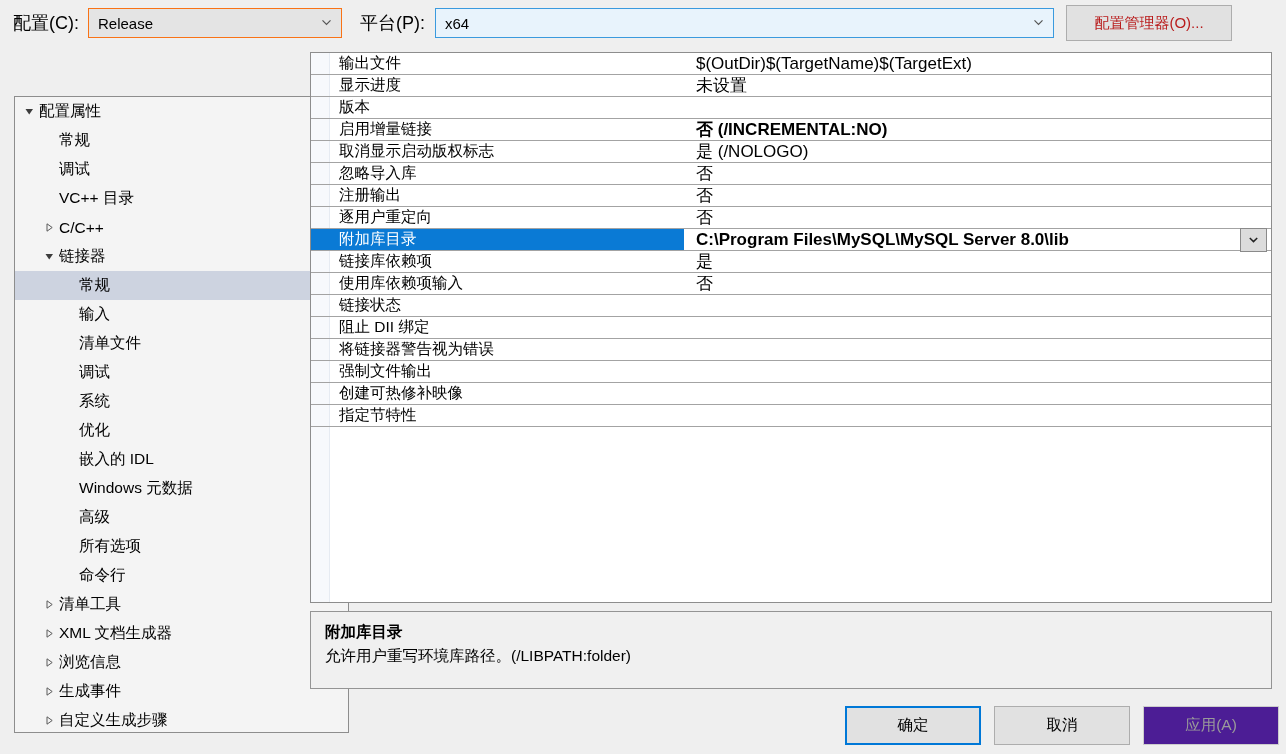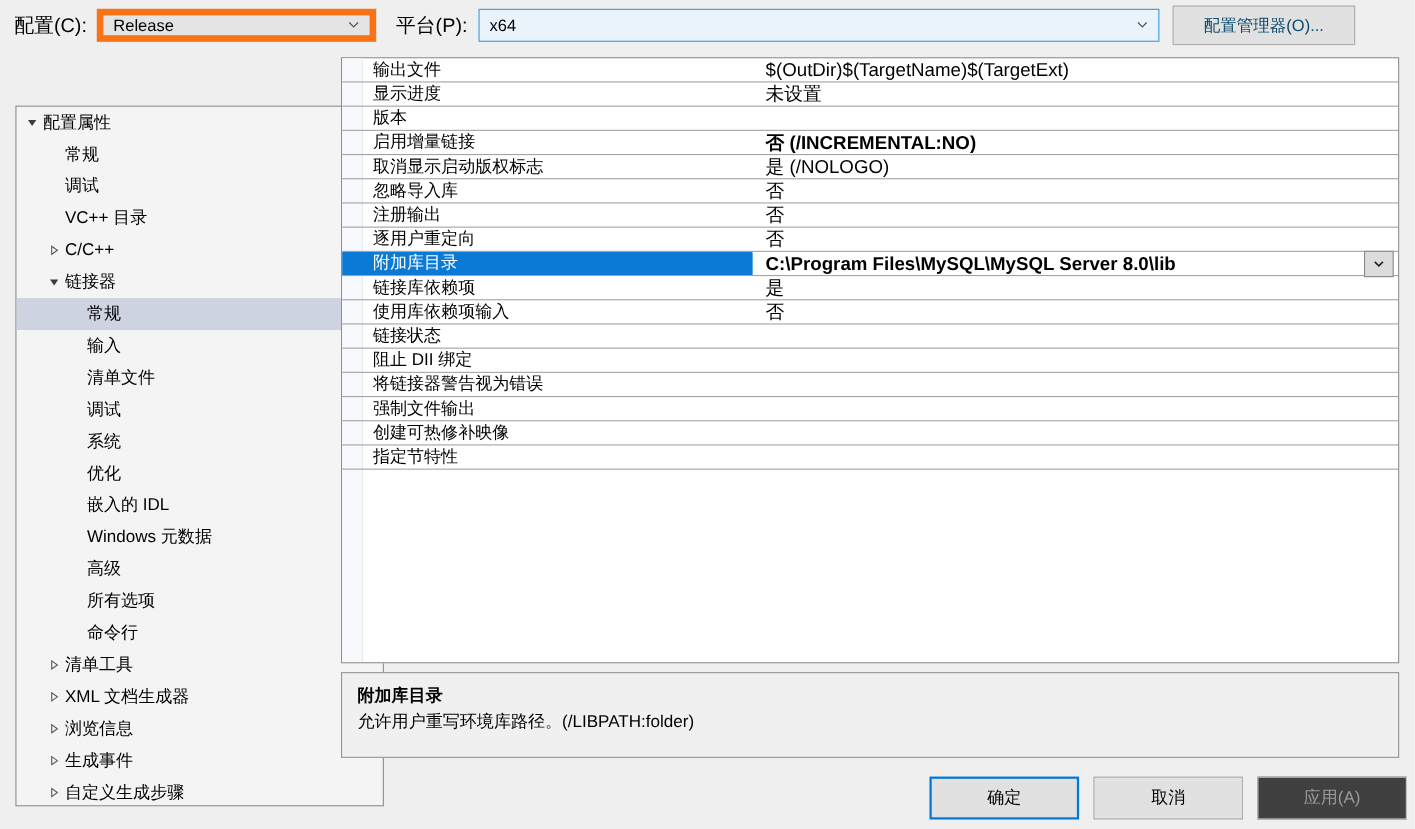--- a/index.html
+++ b/index.html
@@ -40,21 +40,21 @@
     display: flex;
     align-items: center;
     padding-left: 9px;
     font-size: 15px;
     cursor: default;
   }
   #config-combo {
     width: 254px;
     margin-left: 9px;
     background: #e4e4e4;
-    border: 6px solid #f97316;
+    border: 1px solid #f97316;
   }
   #platform-combo {
     width: 619px;
     margin-left: 10px;
     background: #e8f3fc;
     border: 1px solid #3a9ade;
   }
   .combo-arrow {
     position: absolute;
     right: 9px; top: 50%;
@@ -64,21 +64,21 @@
   }
   .combo-arrow svg { display: block; }
 
   #config-manager-btn {
     margin-left: 12px;
     width: 166px; height: 36px;
     background: #e1e1e1;
     border: 1px solid #adadad;
     font-size: 15px;
     font-family: "Liberation Sans", "DejaVu Sans", sans-serif;
-    color: #0c4a6e;
+    color: #b91c1c;
     cursor: default;
     padding: 0;
   }
 
   
   #tree-panel {
     position: absolute;
     left: 14px; top: 52px;
     width: 335px; height: 637px;
     background: #f4f4f4;
@@ -229,21 +229,21 @@
   #ok-btn {
     left: 845px;
     border: 2px solid #0078d7;
   }
   #cancel-btn {
     left: 994px;
   }
   #apply-btn {
     left: 1143px;
     color: #9a9a9a;
-    background: #404040;
+    background: #4c1d95;
     border: 1px solid #cccccc;
   }
 </style>
 </head>
 <body>
 
 <div id="topbar">
   <span id="config-label" class="tb-label">配置(C):</span>
 
   <div id="config-combo" class="combo">

